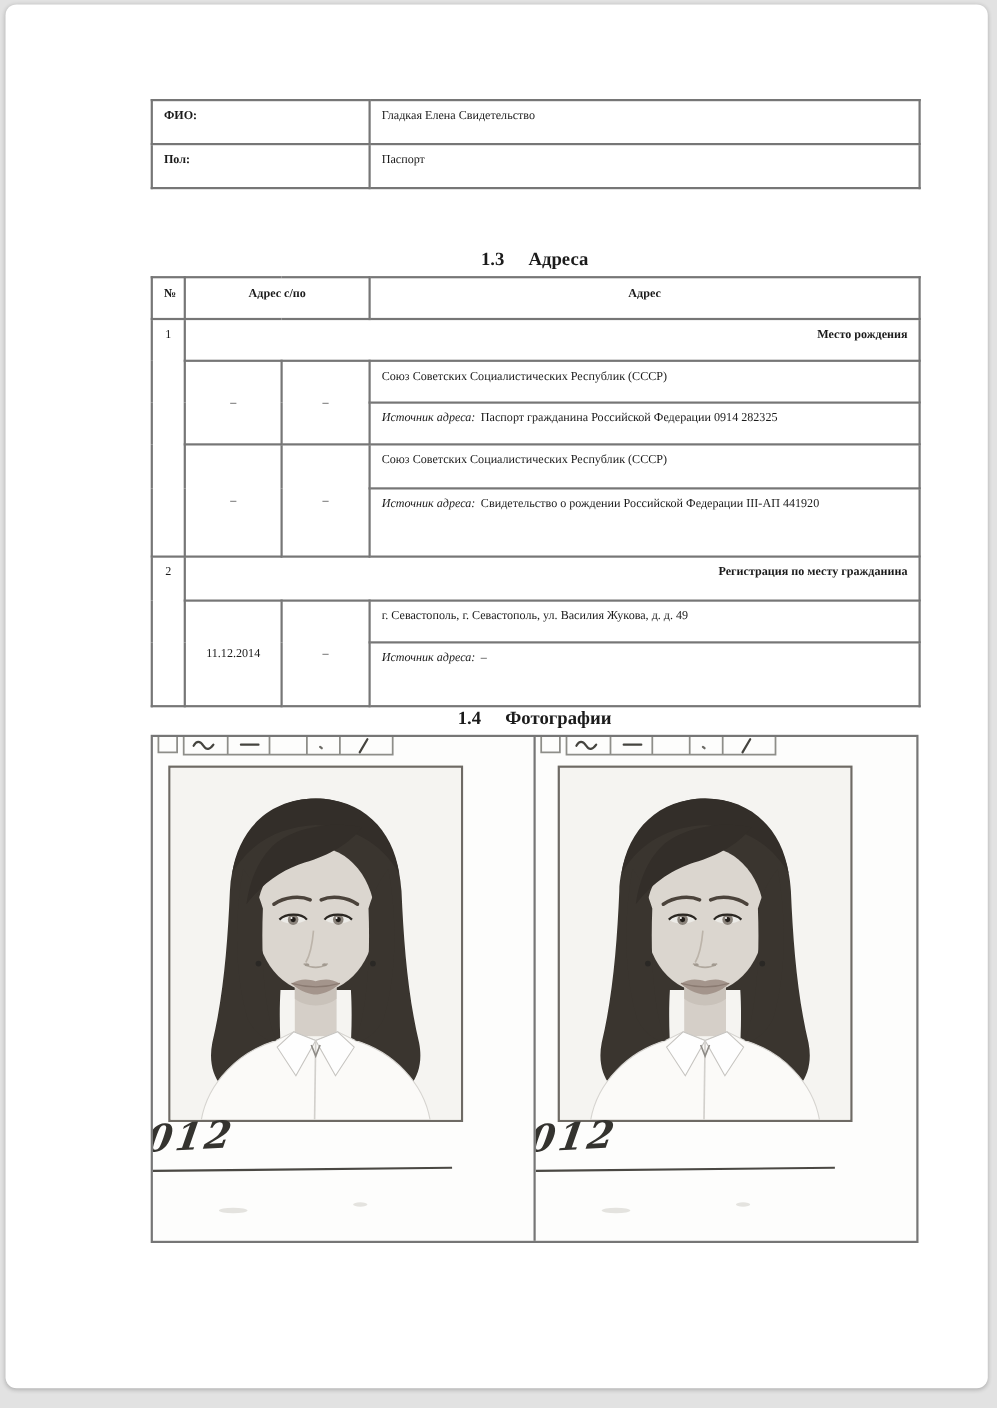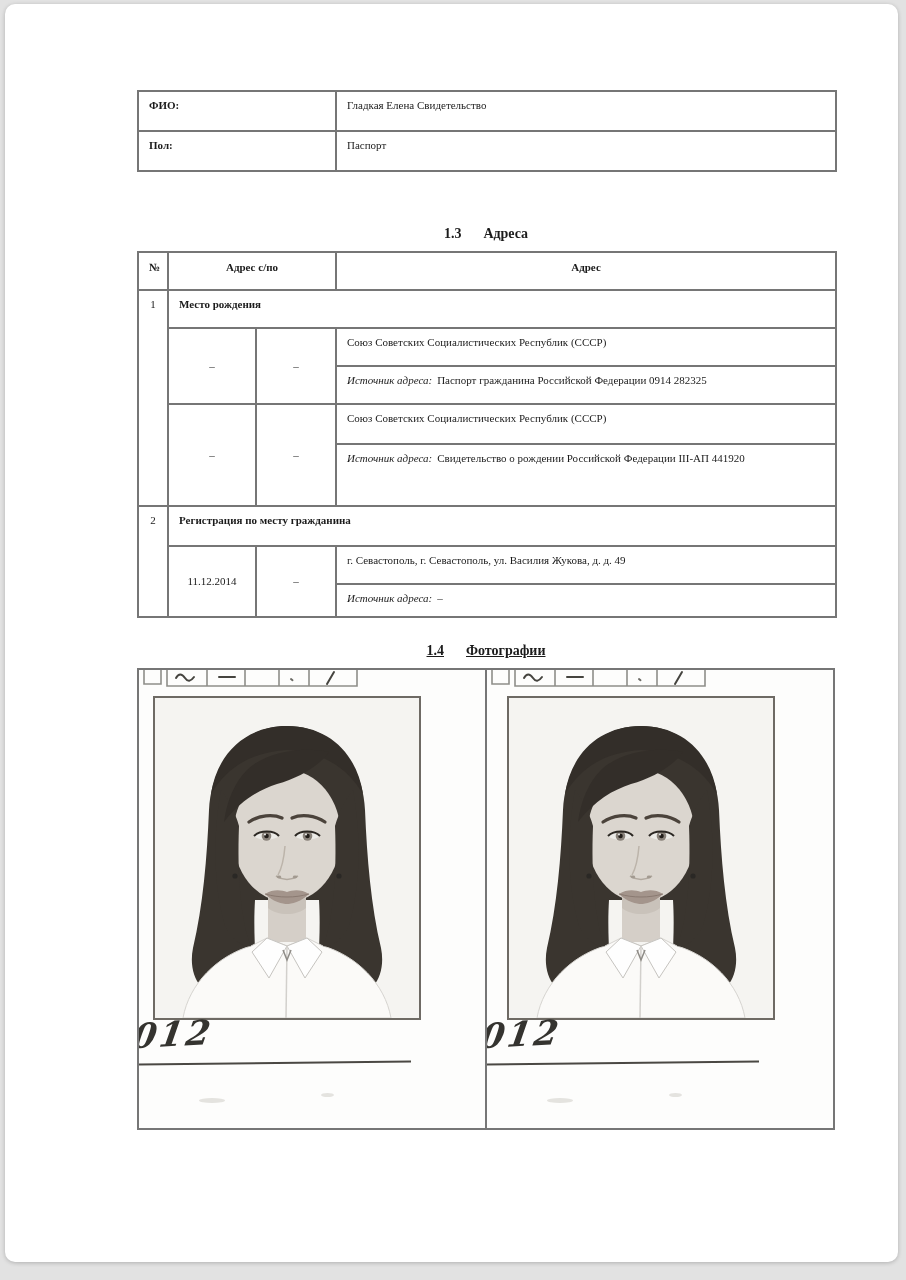--- a/index.html
+++ b/index.html
@@ -11,26 +11,26 @@
   table.doc{position:absolute;border-collapse:collapse;table-layout:fixed;width:698px;
             font-size:11px;color:#1b1b1b;}
   table.doc td{border:2px solid #767676;vertical-align:top;padding:6px 10px 4px 10px;line-height:1.28;
                overflow:hidden;}
   .info-table{left:137px;top:90px;}
   .info-table tr{height:40px;}
   .info-table td.lbl{font-weight:bold;}
   .addr-table{left:137px;top:251px;}
   .addr-table td.hdr{font-weight:bold;text-align:center;padding-top:7px;}
   .addr-table td.num{text-align:center;padding:6px 2px;}
-  .addr-table td.gtitle{font-weight:bold;text-align:left;border-radius:14px;}
+  .addr-table td.gtitle{font-weight:bold;text-align:right;border-radius:14px;}
   .addr-table td.per{text-align:center;vertical-align:middle;padding:2px;}
   .src-label{font-style:italic;margin-right:5px;font-family:Liberation Serif, serif;}
   
   .sec-heading{position:absolute;left:137px;width:698px;text-align:center;
-               font-weight:bold;font-size:14px;color:#1b1b1b;}
+               font-weight:bold;font-size:17px;color:#1b1b1b;}
   .sec-heading .sec-num{margin-right:22px;}
   
   .photos{position:absolute;left:137px;top:668px;width:698px;height:462px;
           border:2px solid #767676;box-sizing:border-box;display:flex;background:#fdfdfc;}
   .photo-cell{position:relative;flex:1 1 50%;overflow:hidden;}
   .photo-cell:first-child{border-right:2px solid #767676;}
   .boxes-strip{position:absolute;left:2px;top:0;width:222px;height:20px;}
   .photo-frame{position:absolute;left:14px;top:26px;width:268px;height:324px;
                border:2px solid #6e6a64;box-sizing:border-box;background:#f5f4f1;}
   .photo-cell:nth-child(2) .photo-frame{left:20px;}
@@ -107,27 +107,27 @@
     </tr>
     <tr style="height:40px">
       <td class="num" rowspan="3">2</td>
       <td class="gtitle" colspan="3">Регистрация по месту гражданина</td>
     </tr>
     <tr style="height:38px">
       <td class="per" rowspan="2">11.12.2014</td>
       <td class="per" rowspan="2">–</td>
       <td>г. Севастополь, г. Севастополь, ул. Василия Жукова, д. д. 49</td>
     </tr>
-    <tr style="height:33px">
+    <tr style="height:58px">
       <td><span class="src-label">Источник адреса:</span><span>–</span></td>
     </tr>
   </tbody>
     </table>
 
-  <div class="sec-heading" style="top:643px;text-decoration:underline;">
+  <div class="sec-heading" style="top:643px;">
     <span class="sec-num">1.4</span><span>Фотографии</span>
   </div>
 
   <div class="photos">
     <div class="photo-cell">
       <svg class="boxes-strip" viewBox="0 0 222 20">
           <use href="#sym-strip"></use>
         </svg>
       <div class="photo-frame">
         <svg viewBox="0 0 264 320" preserveAspectRatio="none">

